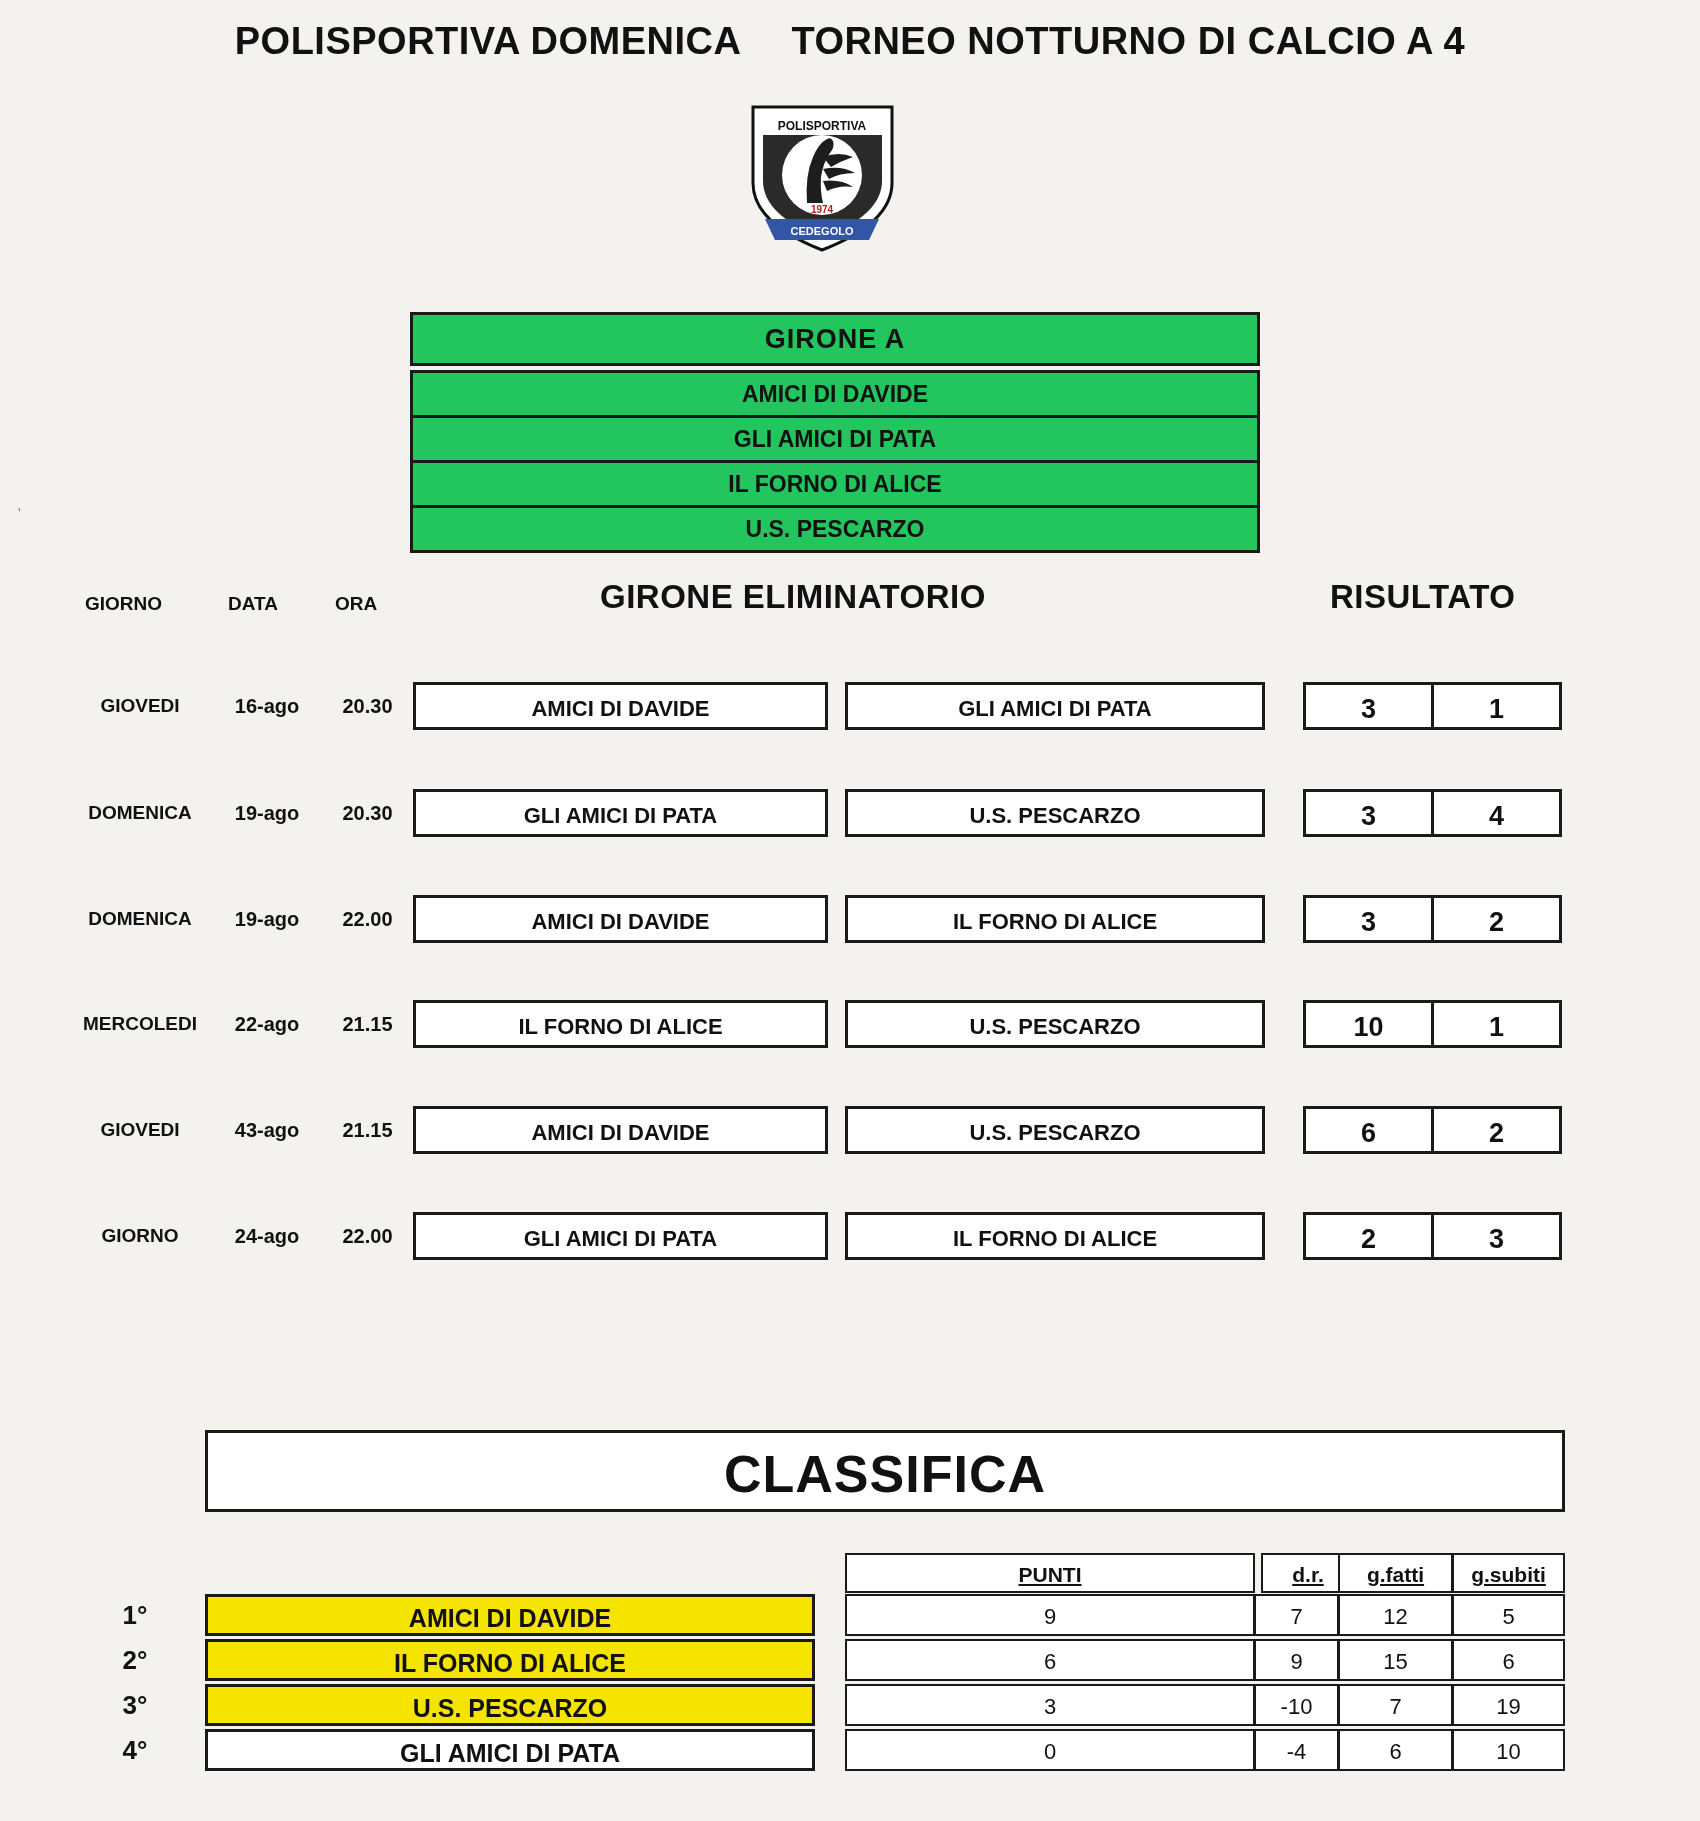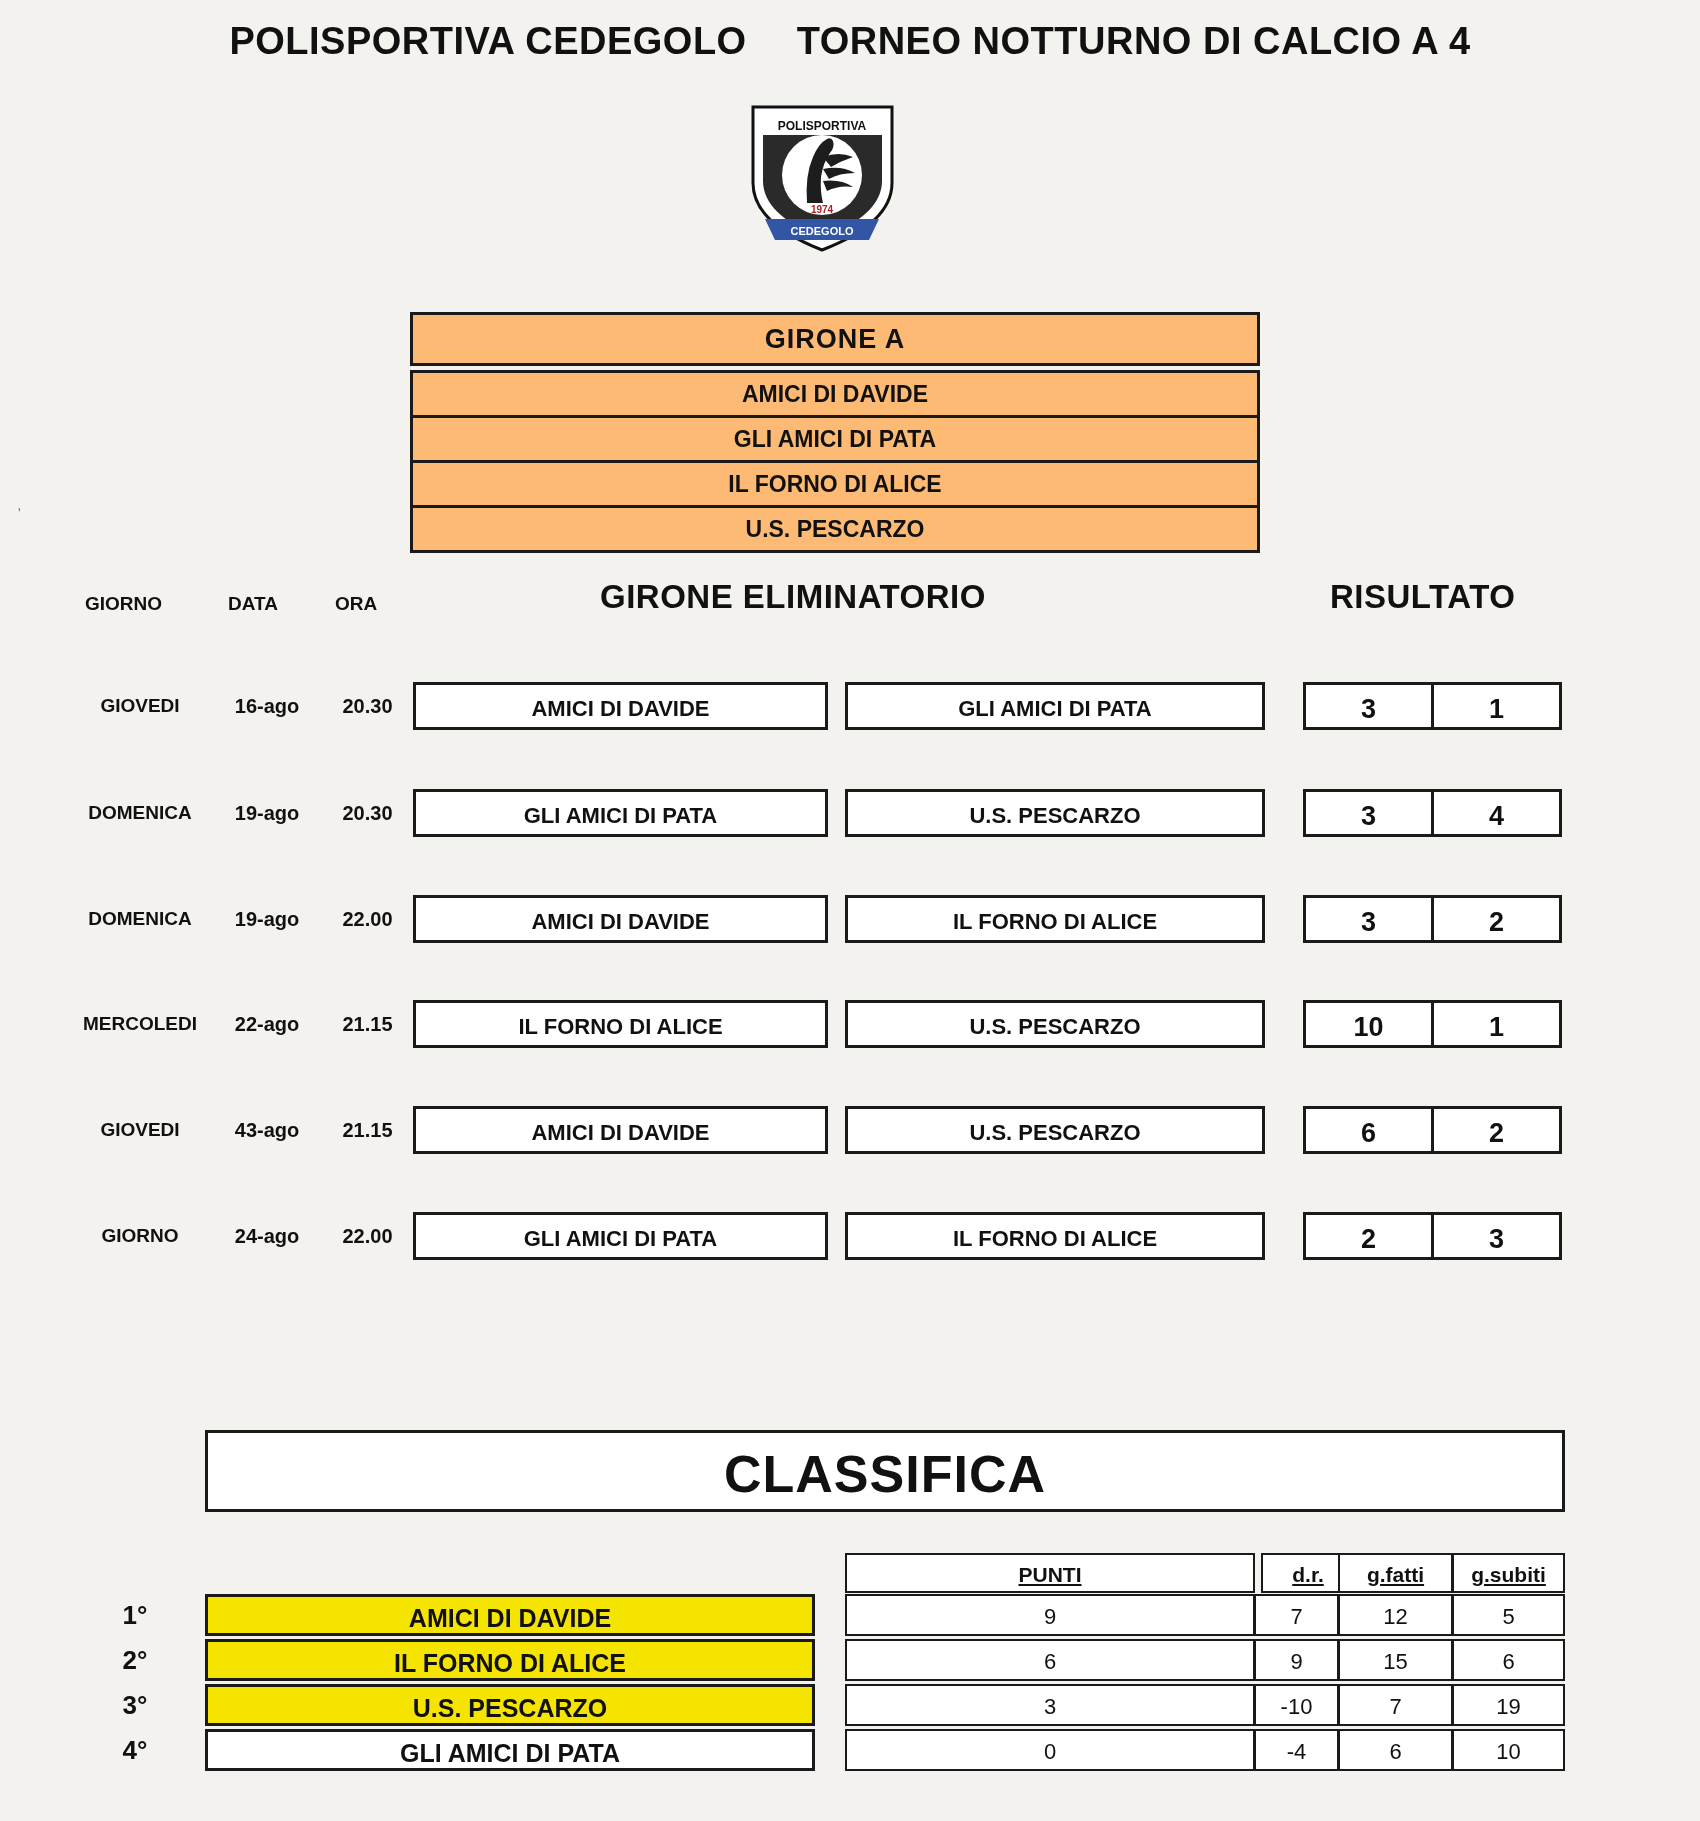--- a/index.html
+++ b/index.html
@@ -49,21 +49,21 @@
 
   
   .girone-wrap {
     position: absolute;
     left: 410px;
     top: 312px;
     width: 850px;
   }
   .bx {
     border: 3px solid #1a1a1a;
-    background: #fdba74;
+    background: #22c55e;
     text-align: center;
     font-weight: bold;
     color: #111;
   }
   .girone-head {
     height: 48px;
     line-height: 48px;
     font-size: 27px;
     letter-spacing: 1px;
     margin-bottom: 4px;
@@ -239,21 +239,21 @@
     font-size: 14px;
     color: #777;
   }
 </style>
 </head>
 <body>
 
 <div class="page">
 
   <div class="title-row">
-    <span class="t1">POLISPORTIVA CEDEGOLO</span><span class="t2">TORNEO NOTTURNO DI CALCIO A  4</span>
+    <span class="t1">POLISPORTIVA DOMENICA</span><span class="t2">TORNEO NOTTURNO DI CALCIO A  4</span>
   </div>
 
   <div class="logo">
     <svg width="175" height="165" viewBox="0 0 175 165" xmlns="http://www.w3.org/2000/svg">
       <path d="M18 12 L157 12 L157 88 Q157 128 87 155 Q18 128 18 88 Z" fill="#ffffff" stroke="#111" stroke-width="3"></path>
       <path d="M28 22 L147 22 L147 86 Q147 120 87 143 Q28 120 28 86 Z" fill="#2a2a2a"></path>
       <path d="M28 22 L147 22 L147 40 L28 40 Z" fill="#ffffff"></path>
       <text x="87" y="35" font-family="Liberation Sans, sans-serif" font-size="12" font-weight="bold" fill="#111" text-anchor="middle">POLISPORTIVA</text>
       <ellipse cx="87" cy="80" rx="40" ry="40" fill="#ffffff"></ellipse>
       <path d="M72 108 Q70 80 78 62 Q84 48 92 44 Q96 42 98 46 Q100 52 95 58 Q88 68 86 82 Q85 96 88 108 Z" fill="#1d1d1d"></path>

